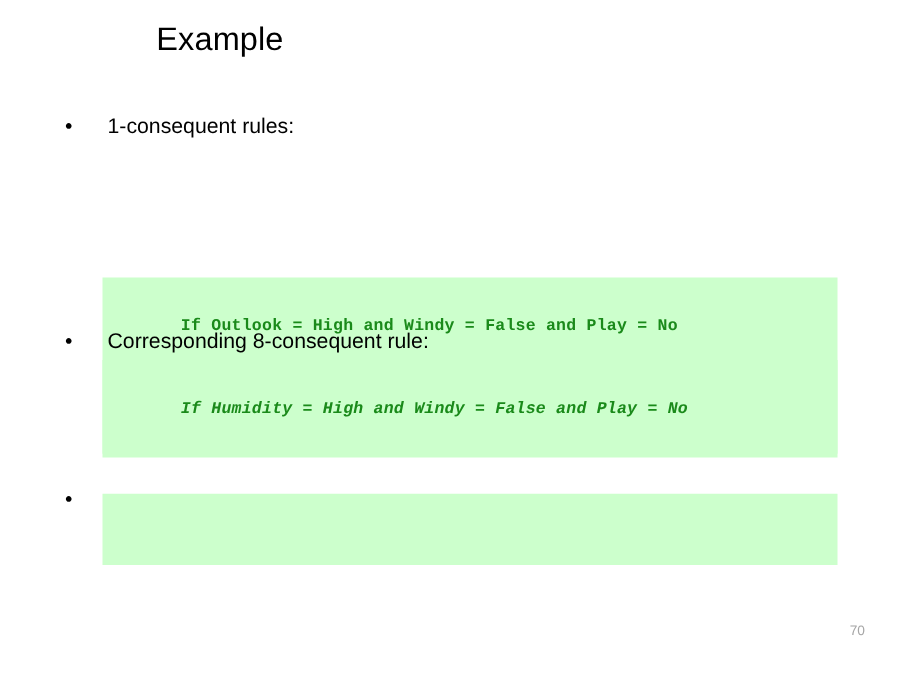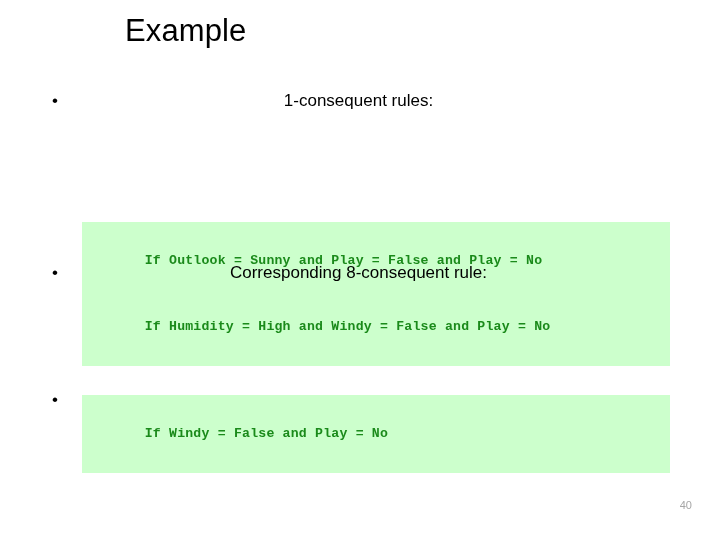--- a/index.html
+++ b/index.html
@@ -19,21 +19,21 @@
   .slide {
     position: absolute;
     inset: 0;
     background: #ffffff;
   }
 
   .slide-title {
     position: absolute;
     left: 125px;
     top: 12px;
-    font-size: 31px;
+    font-size: 26px;
     font-weight: 400;
     line-height: 38px;
     color: #000000;
     letter-spacing: 0.1px;
     white-space: nowrap;
   }
 
   .body-area {
     position: absolute;
     left: 0;
@@ -58,21 +58,20 @@
     text-align: left;
   }
 
   .bullet-text {
     display: block;
     font-size: 17px;
     line-height: 26px;
     color: #000000;
     padding-right: 89px;
     white-space: pre-line;
-    text-align: center;
   }
 
   .code-block {
     position: absolute;
     left: 82px;
     width: 588px;
     background: #ccffcc;
     color: #1a8a1a;
     font-family: "Liberation Mono", "DejaVu Sans Mono", monospace;
     font-size: 13.2px;
@@ -83,21 +82,21 @@
     white-space: pre;
     letter-spacing: 0.2px;
   }
 
   .code-indent {
     display: block;
     padding-left: 3.2em;
   }
 
   #rule-block-1 { top: 134px; }
-  #rule-block-2 { top: 200px; }
+  #rule-block-2 { top: 200px; font-style: italic; }
   #rule-block-3 { top: 307px; }
 
   #bullet-1 { position: absolute; top: 0px; left: 0; width: 720px; }
   #bullet-2 { position: absolute; top: 172px; left: 0; width: 720px; }
   #bullet-3 { position: absolute; top: 299px; left: 0; width: 720px; }
 
   .page-number {
     position: absolute;
     right: 28px;
     bottom: 28px;
@@ -116,42 +115,41 @@
   <div class="body-area">
 
     <div id="bullet-1">
       <div class="bullet-row">
         <span class="bullet-marker">•</span>
         <span class="bullet-text">1-consequent rules:</span>
       </div>
     </div>
 
     <div class="code-block" id="rule-block-1">
-      <span class="code-line">If Outlook = Sunny and Play = False and Play = No</span>
+      <span class="code-line">If Outlook = High and Windy = False and Play = No</span>
       <span class="code-indent">then Humidity = High (2/2)</span>
     </div>
 
     <div class="code-block" id="rule-block-2">
       <span class="code-line">If Humidity = High and Windy = False and Play = No</span>
     </div>
 
     <div id="bullet-2">
       <div class="bullet-row">
         <span class="bullet-marker">•</span>
         <span class="bullet-text">Corresponding 8-consequent rule:</span>
       </div>
     </div>
 
     <div class="code-block" id="rule-block-3">
-      <span class="code-line">If Windy = False and Play = No</span>
     </div>
 
     <div id="bullet-3">
       <div class="bullet-row">
         <span class="bullet-marker">•</span>
       </div>
     </div>
 
   </div>
 
-  <div class="page-number">40</div>
+  <div class="page-number">70</div>
 
 </div>
 
 </body></html>

